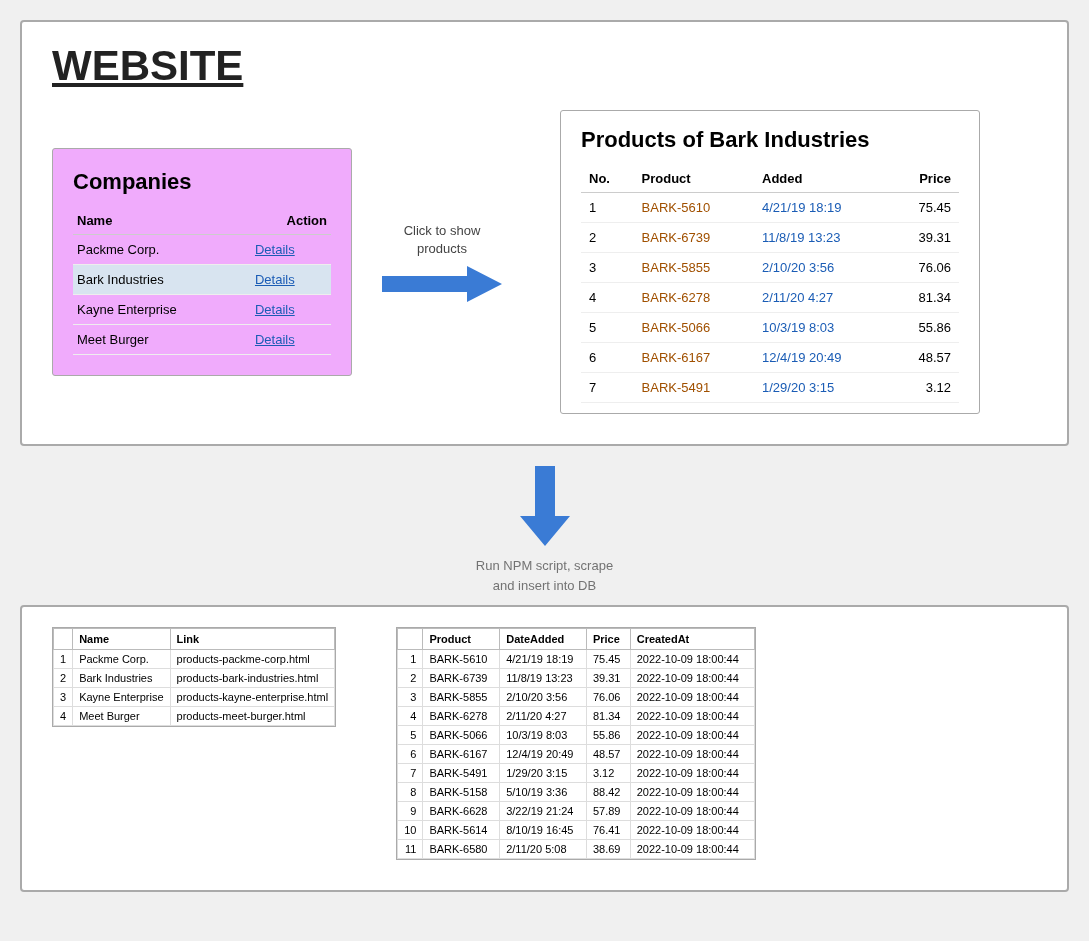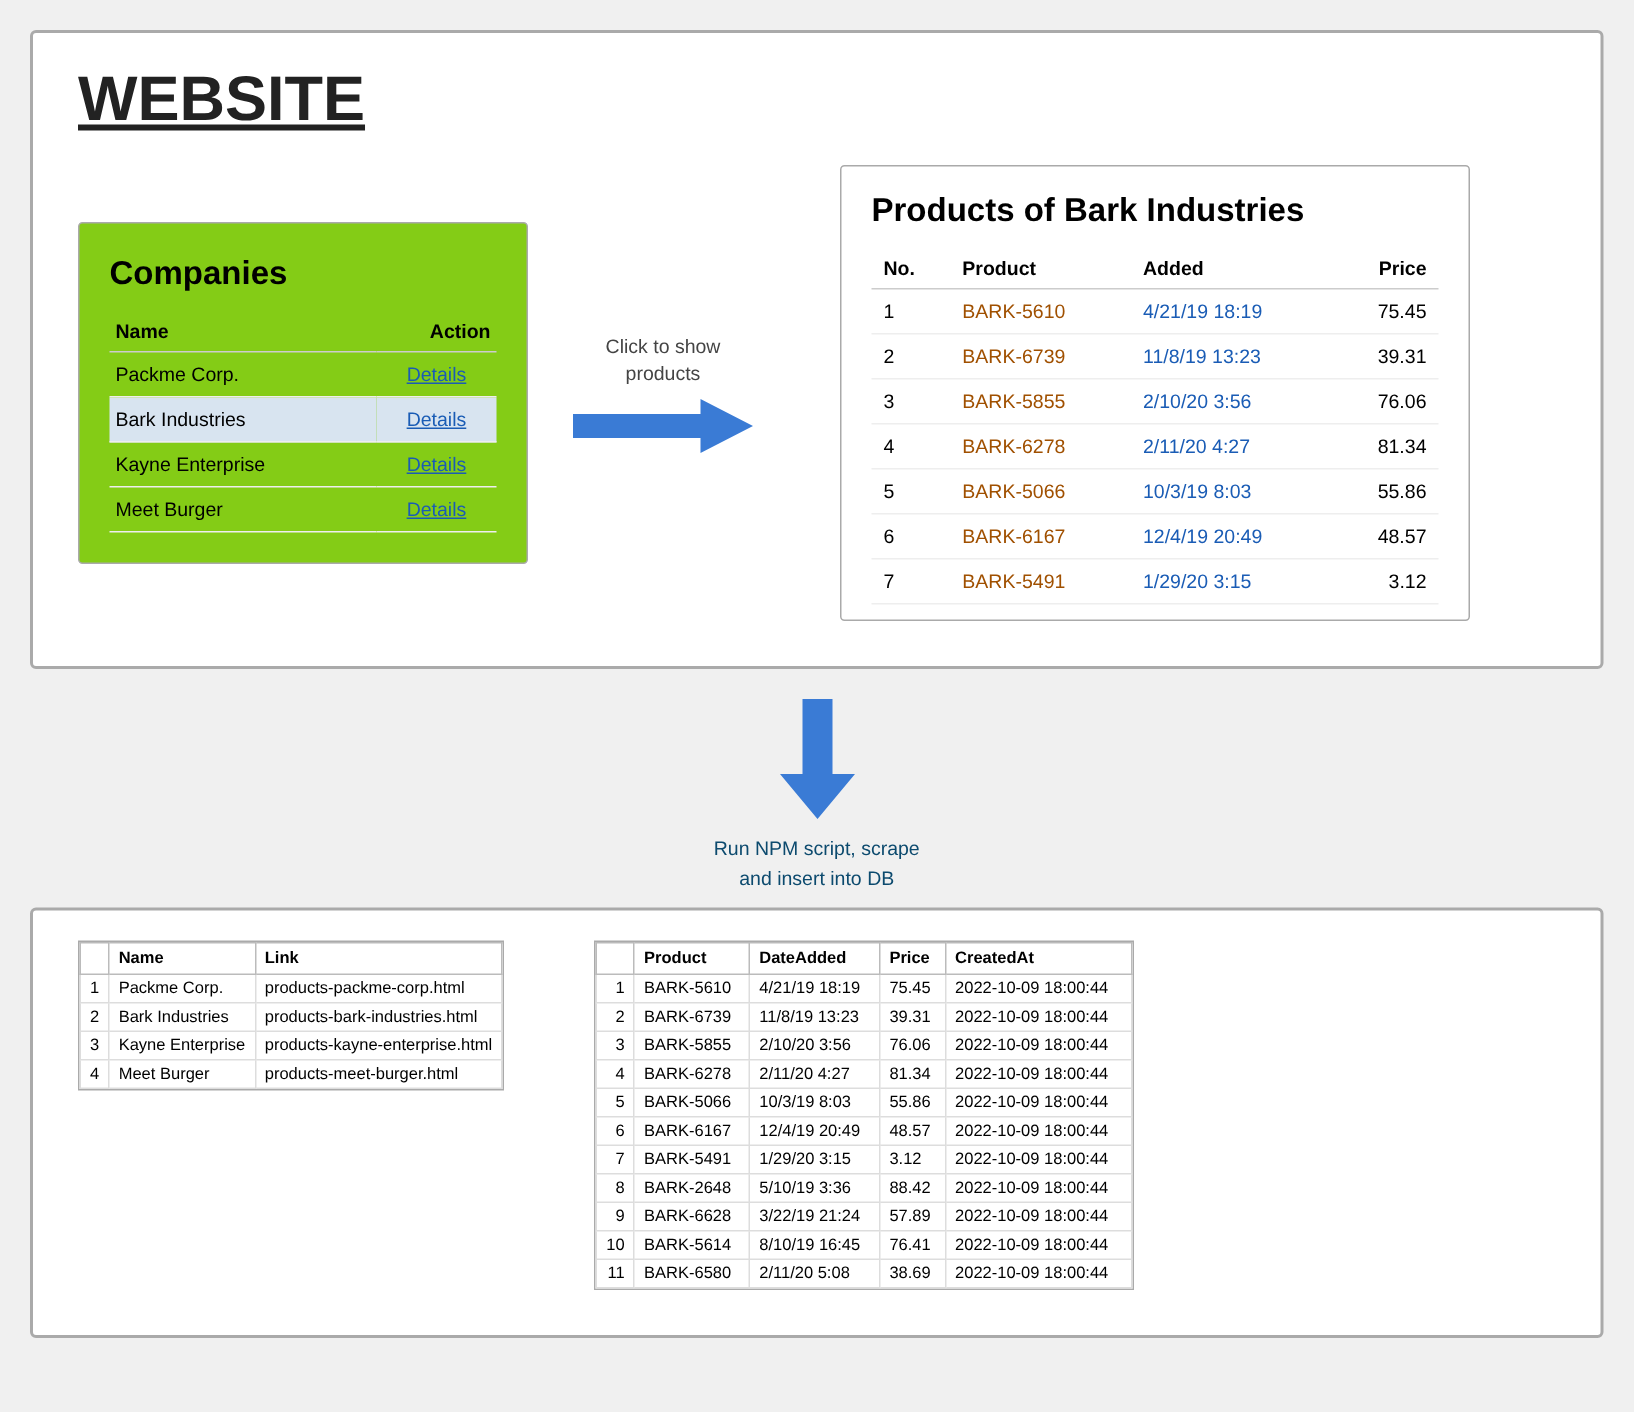--- a/index.html
+++ b/index.html
@@ -43,21 +43,21 @@
       gap: 0;
     }
 
     
     .companies-box {
       border: 1.5px solid #aaa;
       border-radius: 3px;
       padding: 20px;
       min-width: 300px;
       width: 300px;
-      background: #84cc16;
+      background: #f0abfc;
     }
 
     .companies-box h2 {
       font-size: 22px;
       font-weight: bold;
       margin-bottom: 12px;
     }
 
     .companies-table {
       width: 100%;
@@ -79,21 +79,21 @@
       text-align: right;
     }
 
     .companies-table td {
       padding: 7px 4px;
       font-size: 13px;
       border-bottom: 1px solid #eee;
     }
 
     .companies-table td.action-cell {
-      text-align: center;
+      text-align: left;
     }
 
     .companies-table tr.highlighted {
       background: #d8e4f0;
     }
 
     .details-link {
       color: #1a5cb5;
       text-decoration: underline;
       cursor: pointer;
@@ -184,21 +184,21 @@
       gap: 6px;
     }
 
     .arrow-down {
       width: 50px;
       height: 80px;
     }
 
     .middle-label {
       font-size: 13px;
-      color: #0c4a6e;
+      color: #737373;
       text-align: center;
       line-height: 1.5;
       margin-top: 4px;
     }
 
     
     .db-section {
       border: 2px solid #aaa;
       border-radius: 4px;
       background: #fff;
@@ -496,21 +496,21 @@
   </tr>
               <tr>
     <td>7</td>
     <td>BARK-5491</td>
     <td>1/29/20 3:15</td>
     <td>3.12</td>
     <td>2022-10-09 18:00:44</td>
   </tr>
               <tr>
     <td>8</td>
-    <td>BARK-2648</td>
+    <td>BARK-5158</td>
     <td>5/10/19 3:36</td>
     <td>88.42</td>
     <td>2022-10-09 18:00:44</td>
   </tr>
               <tr>
     <td>9</td>
     <td>BARK-6628</td>
     <td>3/22/19 21:24</td>
     <td>57.89</td>
     <td>2022-10-09 18:00:44</td>

